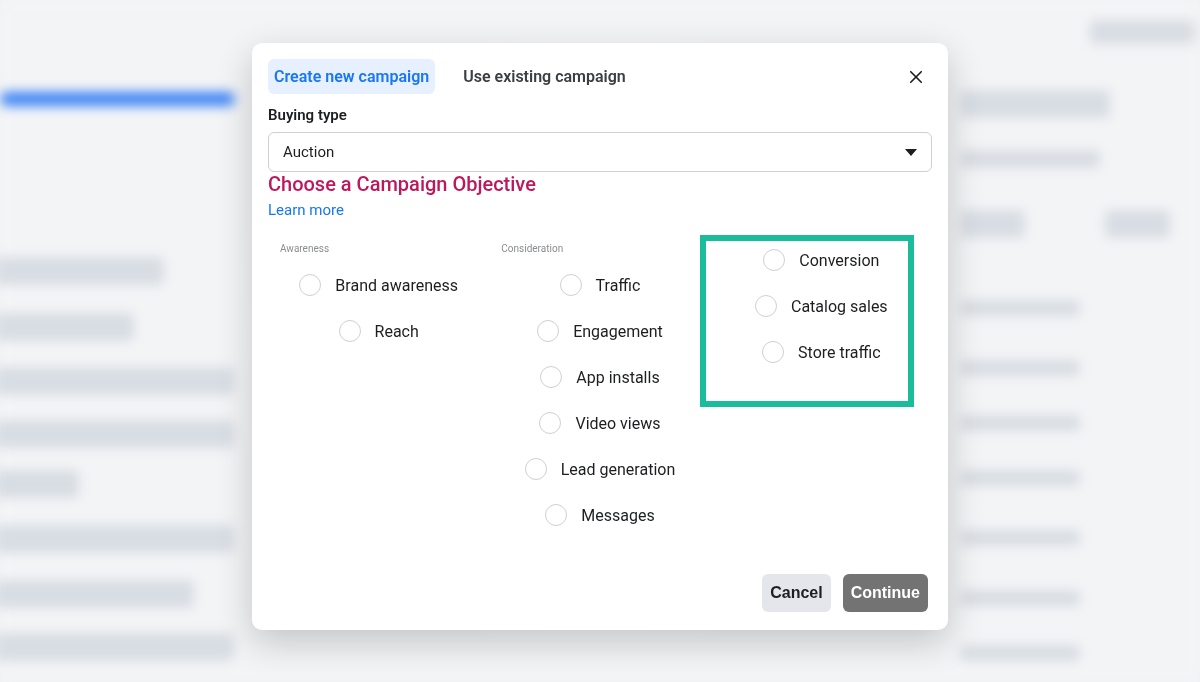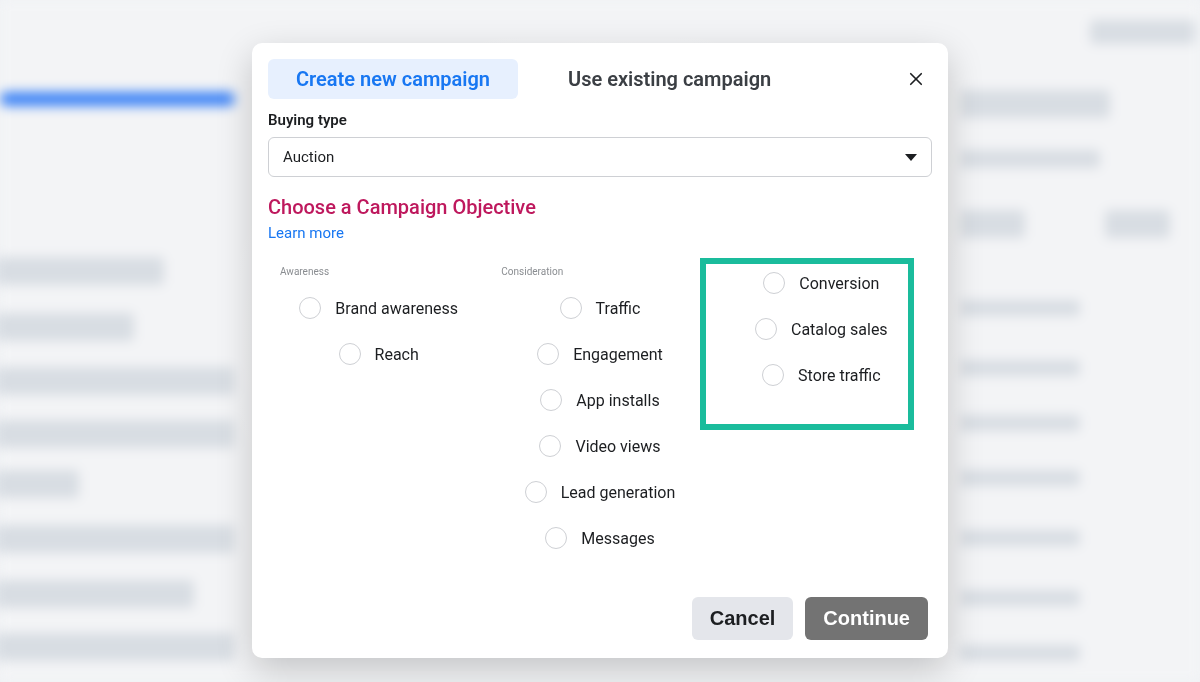--- a/index.html
+++ b/index.html
@@ -43,25 +43,25 @@
       padding: 16px 16px 0 16px;
     }
     .modal-header {
       display: flex;
       align-items: center;
       justify-content: space-between;
       margin-bottom: 12px;
     }
     .tabs { display: flex; align-items: center; gap: 22px; }
     .tab {
-      font-size: 20px;
+      font-size: 16px;
       font-weight: 600;
       color: #3b3f44;
       cursor: pointer;
-      padding: 8px 28px;
+      padding: 8px 6px;
       border-radius: 6px;
     }
     .tab.active {
       color: #1877f2;
       background: #e7f0fe;
     }
     .close-btn {
       width: 32px; height: 32px;
       display: flex; align-items: center; justify-content: center;
       cursor: pointer;
@@ -79,21 +79,20 @@
       border: 1px solid #ced0d4;
       border-radius: 6px;
       padding: 10px 14px;
       font-size: 15px;
       color: #1c1e21;
       display: flex;
       align-items: center;
       justify-content: space-between;
       cursor: pointer;
       background: #fff;
-      margin-bottom: 18px;
     }
     .caret {
       width: 0; height: 0;
       border-left: 6px solid transparent;
       border-right: 6px solid transparent;
       border-top: 7px solid #1c1e21;
     }
     .objective-title {
       font-size: 20px;
       font-weight: 500;
@@ -148,23 +147,23 @@
       border: 6px solid #1abc9c;
       pointer-events: none;
     }
     .modal-footer {
       display: flex;
       justify-content: flex-end;
       gap: 12px;
       padding: 30px 4px 18px 4px;
     }
     .btn {
-      padding: 10px 18px;
+      padding: 10px 8px;
       border-radius: 6px;
-      font-size: 20px;
+      font-size: 16px;
       font-weight: 600;
       border: none;
       cursor: pointer;
     }
     .btn-cancel {
       background: #e4e6eb;
       color: #1c1e21;
     }
     .btn-continue {
       background: #737373;

